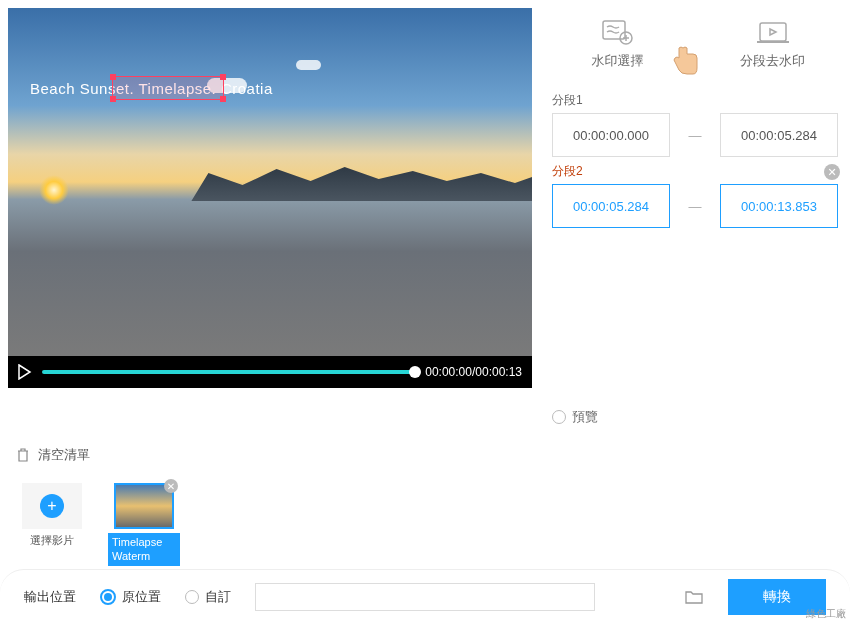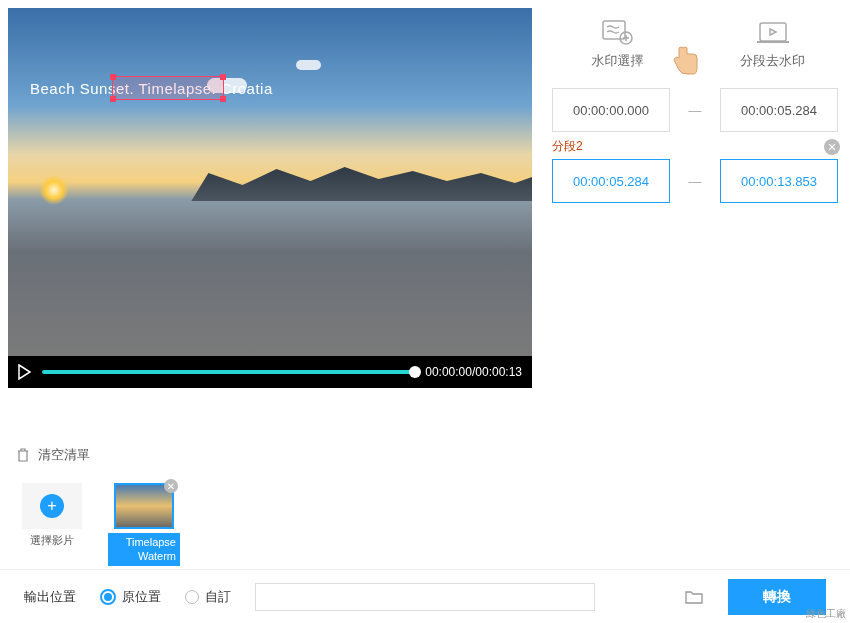--- a/index.html
+++ b/index.html
@@ -51,31 +51,31 @@
     .clear-row { display: flex; align-items: center; gap: 8px; font-size: 13px; color: #555; margin-bottom: 19px; }
     .trash-icon { width: 14px; height: 16px; }
     
     .thumbs { display: flex; gap: 20px; }
     .thumb-item { display: flex; flex-direction: column; align-items: center; gap: 4px; width: 72px; }
     .thumb-box { width: 60px; height: 46px; display: flex; align-items: center; justify-content: center; position: relative; }
     .thumb-add { background: #f5f5f5; }
     .add-circle { width: 24px; height: 24px; background: #1e9fff; border-radius: 50%; color: #fff; display: flex; align-items: center; justify-content: center; font-size: 16px; }
     .thumb-video { background: linear-gradient(to bottom, #4a7bb0 0%, #e8c070 50%, #6a6a6a 100%); border: 2px solid #1e9fff; }
     .thumb-close { position: absolute; top: -6px; right: -6px; width: 14px; height: 14px; background: #bbb; border-radius: 50%; color: #fff; display: flex; align-items: center; justify-content: center; font-size: 10px; cursor: pointer; }
-    .thumb-label { font-size: 11px; color: #555; text-align: right; line-height: 1.3; }
+    .thumb-label { font-size: 11px; color: #555; text-align: left; line-height: 1.3; }
     .thumb-label.selected { background: #1e9fff; color: #fff; padding: 2px 4px; width: 72px; }
     
-    .footer { position: absolute; bottom: 0; left:0; right:0; height: 54px; border-top: 1px solid #eee; display: flex; align-items: center; padding: 0 24px; gap: 24px; font-size: 13px; }
+    .footer { position: absolute; bottom: 0; left:0; right:0; height: 54px; border-top: 1px solid #eee; display: flex; align-items: center; padding: 0 24px; gap: 24px; font-size: 13px; border-radius: 24px; }
     .footer-label { color: #333; }
     .radio-opt { display: flex; align-items: center; gap: 6px; }
     .radio-filled { width: 16px; height: 16px; border: 2px solid #1e9fff; border-radius: 50%; display: flex; align-items: center; justify-content: center; }
     .radio-filled::after { content:''; width: 8px; height: 8px; background: #1e9fff; border-radius: 50%; }
     .custom-input { width: 340px; height: 28px; border: 1px solid #ddd; padding: 0 8px; }
     .folder-icon { width: 20px; height: 18px; margin-left: auto; }
-    .convert-btn { width: 98px; height: 36px; background: #1e9fff; color: #fff; border: none; font-size: 14px; cursor: pointer; font-weight: bold; }
+    .convert-btn { width: 98px; height: 36px; background: #1e9fff; color: #fff; border: none; font-size: 14px; cursor: pointer; }
     .watermark-corner { position:absolute; bottom:2px; right:4px; font-size:10px; color:#999; }
     .app { position: relative; width: 850px; height: 623px; }
   </style>
 </head>
 <body>
 
 <div class="app">
 <div class="main">
   <div class="left">
     <div class="video-wrap">
@@ -131,35 +131,40 @@
                 <rect x="5" y="5" width="26" height="18" rx="2" fill="none" stroke="#aaa" stroke-width="1.5"></rect>
                 <path d="M15 11 L21 14 L15 17 Z" fill="none" stroke="#aaa" stroke-width="1.5"></path>
                 <line x1="2" y1="24" x2="34" y2="24" stroke="#aaa" stroke-width="2"></line>
               </svg>
         </div>
         <div class="tab-label">分段去水印</div>
       </div>
     </div>
 
     <div class="segments">
+      <div class="seg-label">分段1</div>
       <div class="seg-row">
         <input class="time-input" value="00:00:00.000" style="">
         <span class="dash">—</span>
         <input class="time-input" value="00:00:05.284" style="">
       </div>
       <div class="seg-label active">分段2</div>
       <div class="seg-row">
         <div class="close-seg">✕</div>
         <input class="time-input active" value="00:00:05.284" style="">
         <span class="dash">—</span>
         <input class="time-input active" value="00:00:13.853" style="">
       </div>
     </div>
 
     <div style="flex:1"></div>
+    <div class="preview-row">
+      <div class="radio-empty"></div>
+      <span>預覽</span>
+    </div>
   </div>
 </div>
 
 <div class="bottom-section">
   <div class="clear-row">
     <svg class="trash-icon" viewBox="0 0 14 16">
           <path d="M2 4 L12 4 M5 4 L5 2 L9 2 L9 4 M3 4 L3 14 L11 14 L11 4" fill="none" stroke="#888" stroke-width="1.2"></path>
         </svg>
     <span>清空清單</span>
   </div>

